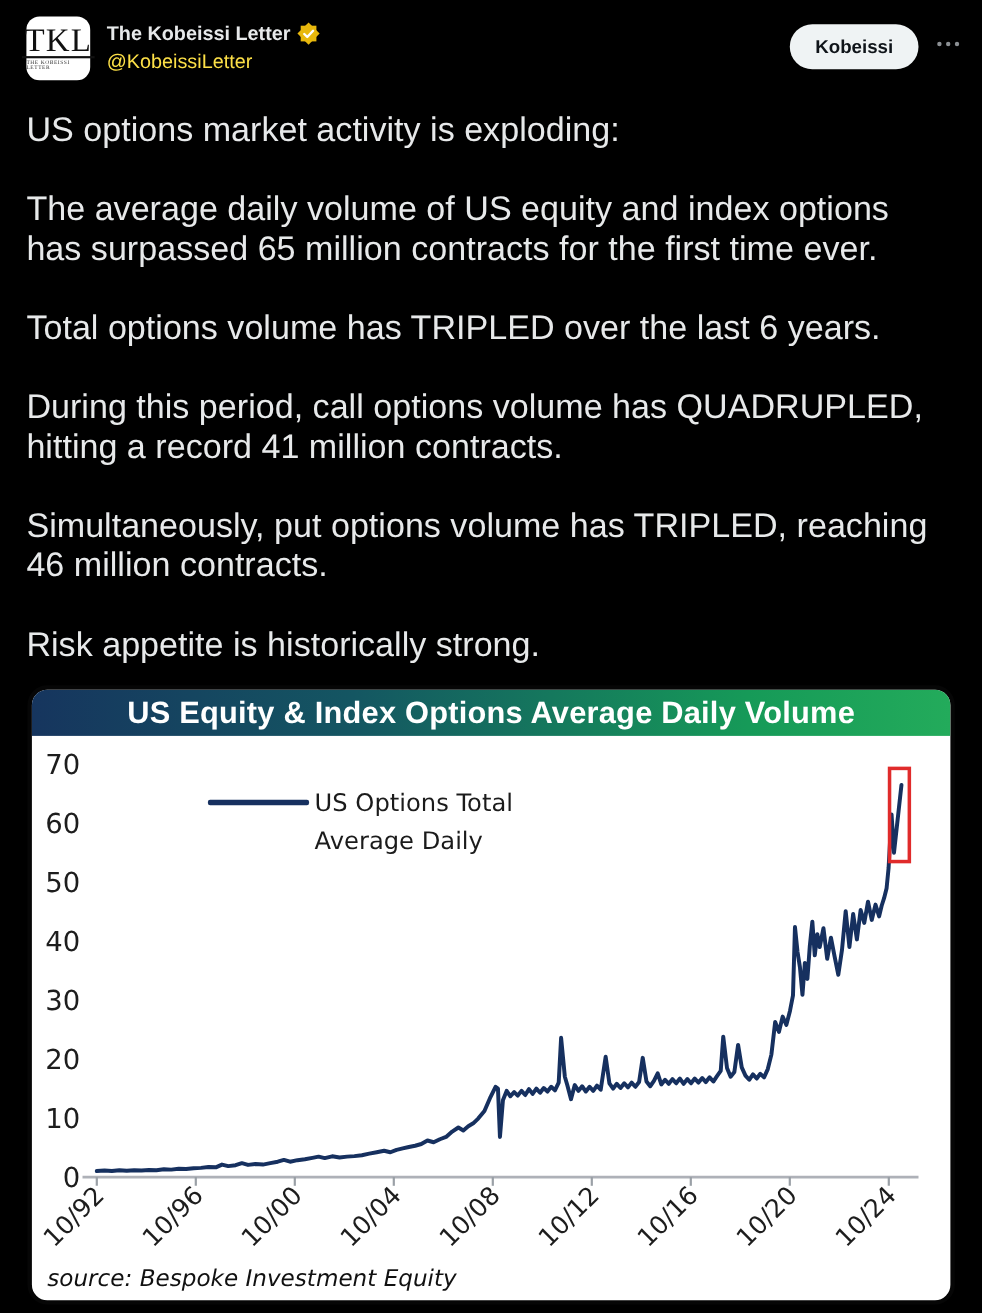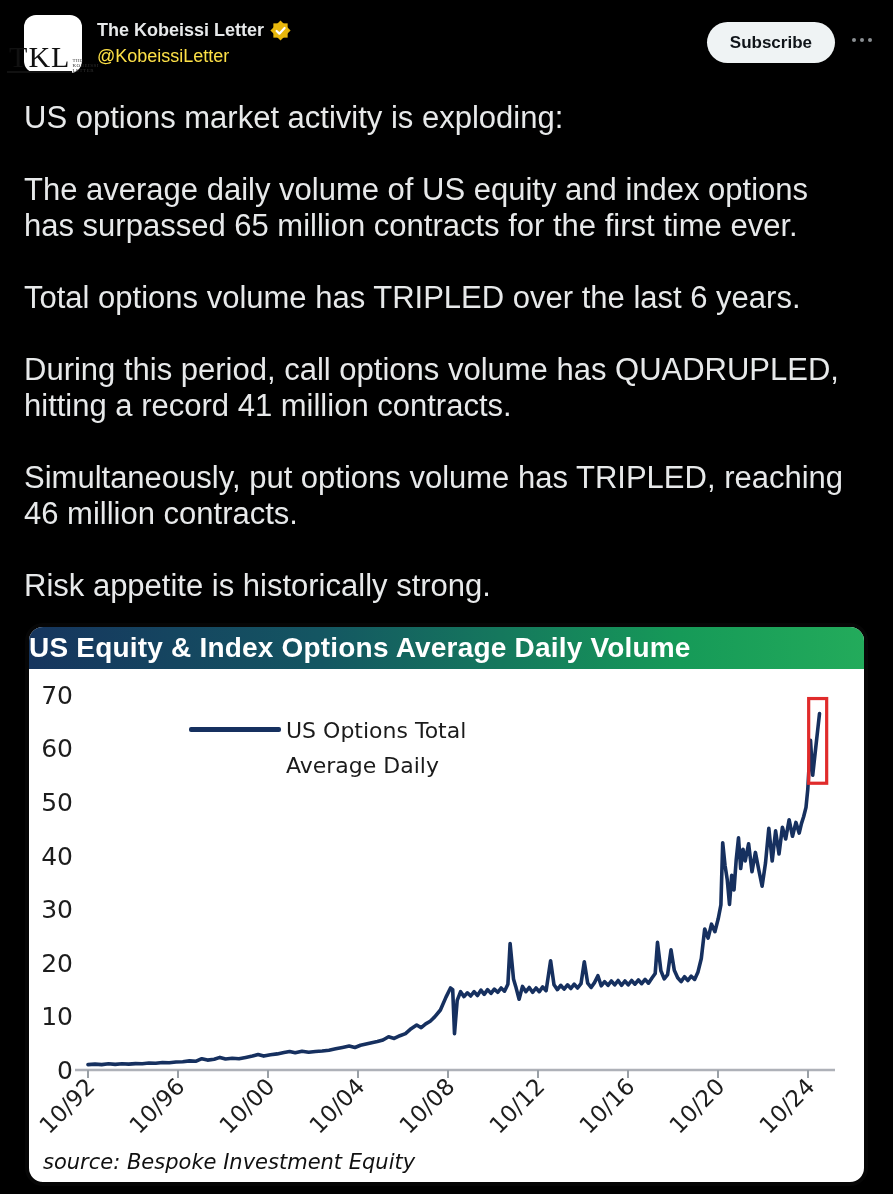--- a/index.html
+++ b/index.html
@@ -2,21 +2,21 @@
 <html><head>
 <meta charset="utf-8">
 <style>
   html,body{margin:0;padding:0;background:#000;}
   body{width:893px;height:1194px;overflow:hidden;position:relative;
        font-family:"Liberation Sans",sans-serif;-webkit-font-smoothing:antialiased;}
 
   
   .header{position:absolute;left:0;top:0;width:893px;height:88px;}
   .avatar{position:absolute;left:24px;top:15px;width:58px;height:58px;background:#fff;
-          border-radius:12px;display:flex;flex-direction:row;align-items:flex-end;justify-content:center;
+          border-radius:12px;display:flex;flex-direction:column;align-items:center;justify-content:center;
           cursor:pointer;}
   .avatar .tkl{font-family:"Liberation Serif",serif;font-size:30px;color:#111;line-height:28px;
                letter-spacing:1px;border-bottom:2px solid #111;padding:0 2px;}
   .avatar .tklsub{font-family:"Liberation Serif",serif;font-size:5px;color:#333;letter-spacing:.5px;margin-top:2px;}
   .name-row{position:absolute;left:97px;top:20px;display:flex;align-items:center;gap:6px;}
   .display-name{color:#e7e9ea;font-size:18px;font-weight:700;cursor:pointer;}
   .handle{position:absolute;left:97px;top:46px;color:#fde047;font-size:18px;}
   .subscribe-btn{position:absolute;right:58px;top:22px;height:41px;padding:0 23px;background:#eff3f4;
                  color:#0f1419;font-weight:700;font-size:17px;border:none;border-radius:21px;
                  display:flex;align-items:center;cursor:pointer;font-family:"Liberation Sans",sans-serif;}
@@ -24,21 +24,21 @@
   .more-icon span{width:4px;height:4px;border-radius:50%;background:#8b8f93;display:block;}
 
   
   .tweet-text{position:absolute;left:24px;top:100px;width:840px;color:#e7e9ea;
               font-size:31px;line-height:36px;font-weight:400;}
   .tweet-text p{margin:0 0 36px 0;}
 
   
   .chart-card{position:absolute;left:25px;top:623px;width:843px;height:563px;background:#fff;
               border:4px solid #060606;border-radius:18px;box-sizing:border-box;overflow:hidden;cursor:pointer;}
-  .chart-title-bar{height:42px;display:flex;align-items:center;
+  .chart-title-bar{height:42px;display:flex;align-items:center;justify-content:center;
                    background:linear-gradient(90deg,#16355e 0%,#145662 35%,#169a58 78%,#23ab5b 100%);}
   .chart-title{color:#fff;font-weight:700;font-size:28px;letter-spacing:.2px;
                font-family:"Liberation Sans",sans-serif;}
   .chart-body{position:relative;width:835px;height:513px;font-family:"DejaVu Sans",sans-serif;}
   .chart-body svg{position:absolute;left:0;top:0;}
   .legend{position:absolute;left:160px;top:44px;display:flex;align-items:flex-start;}
   .legend-swatch{width:92px;height:5px;border-radius:2px;margin-top:14px;margin-right:5px;}
   .legend-text{font-size:22px;line-height:35px;color:#1b1b1b;}
   .chart-source{position:absolute;left:14px;bottom:8px;font-style:italic;font-size:21px;color:#111;
                 font-family:"DejaVu Sans",sans-serif;}
@@ -55,21 +55,21 @@
     <span class="display-name">The Kobeissi Letter</span>
     <span style="display:flex;">
       <svg width="21" height="21" viewBox="0 0 20 20">
         <rect x="3.2" y="3.2" width="13.6" height="13.6" fill="#e8b80d"></rect>
         <rect x="3.2" y="3.2" width="13.6" height="13.6" fill="#e8b80d" transform="rotate(45 10 10)"></rect>
         <path d="M6.3 10.4 L8.9 13 L13.9 7.6" fill="none" stroke="#fff" stroke-width="2.1" stroke-linecap="round" stroke-linejoin="round"></path>
       </svg>
     </span>
   </div>
   <div class="handle">@KobeissiLetter</div>
-  <button class="subscribe-btn">Subscribe</button>
+  <button class="subscribe-btn">Kobeissi</button>
   <div class="more-icon">
       <span></span>
       <span></span>
       <span></span>
     </div>
 </div>
 
 <div class="tweet-text">
   <p>US options market activity is exploding:</p>
   <p>The average daily volume of US equity and index options has surpassed 65 million contracts for the first time ever.</p>

